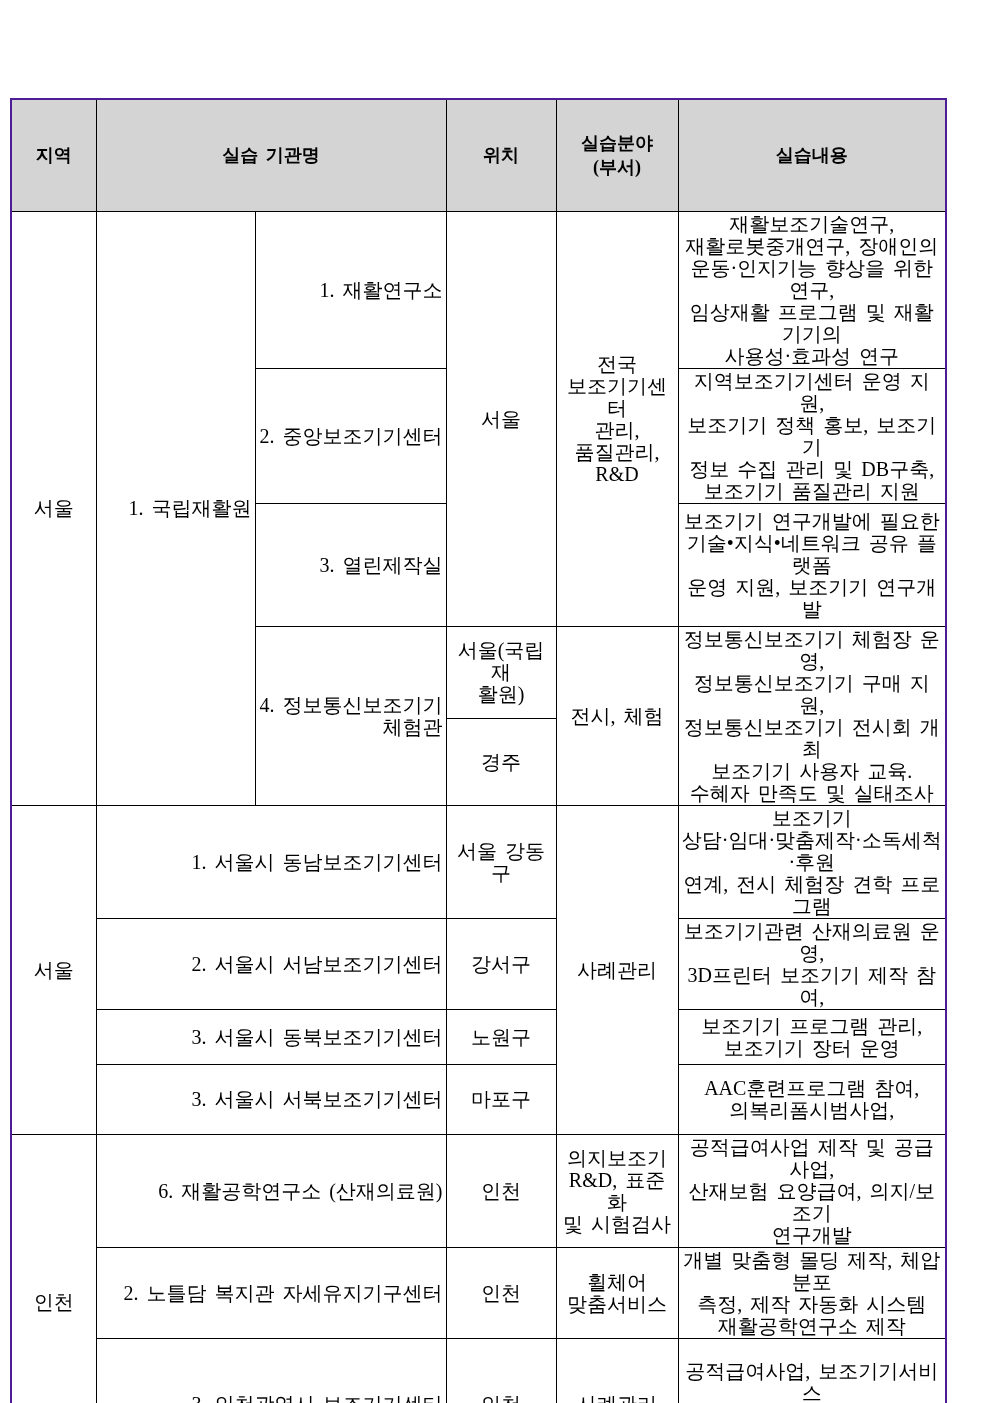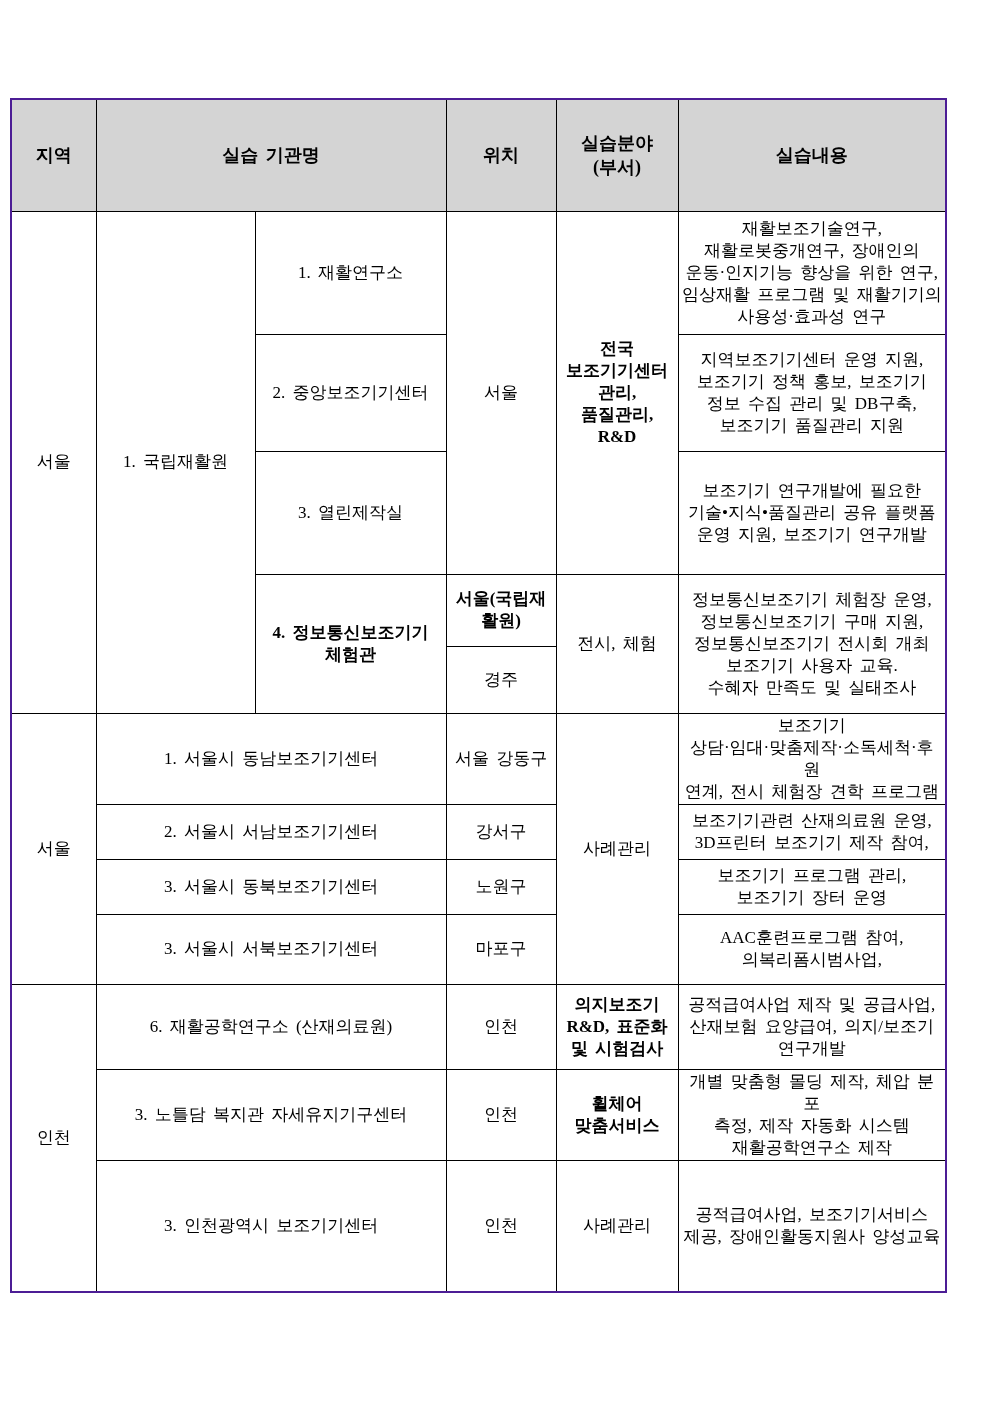--- a/index.html
+++ b/index.html
@@ -32,26 +32,26 @@
   }
   .doc-table th {
     background: #d4d4d4;
     font-size: 18px;
     font-weight: bold;
     text-align: center;
     line-height: 24px;
     white-space: pre-line;
   }
   .doc-table td {
-    font-size: 17px;
+    font-size: 20px;
     line-height: 22px;
   }
-  .left   { text-align: center; }
+  .left   { text-align: right; }
   .center { text-align: center; }
-  .ml     { white-space: pre-line; font-weight: bold; }
+  .ml     { white-space: pre-line; }
   .content {
     font-size: 14px;
     line-height: 19px;
     text-align: center;
     white-space: pre-line;
     word-spacing: 2px;
   }
   .fieldcell {
     font-size: 16px;
     line-height: 21px;
@@ -99,21 +99,21 @@
   <tr style="height:117px">
     <td class="left">2. 중앙보조기기센터</td>
     <td class="content">지역보조기기센터 운영 지원,
 보조기기 정책 홍보, 보조기기
 정보 수집 관리 및 DB구축,
 보조기기 품질관리 지원</td>
   </tr>
   <tr style="height:123px">
     <td class="left">3. 열린제작실</td>
     <td class="content">보조기기 연구개발에 필요한
-기술•지식•품질관리 공유 플랫폼
+기술•지식•네트워크 공유 플랫폼
 운영 지원, 보조기기 연구개발</td>
   </tr>
   <tr style="height:72px">
     <td rowspan="2" class="left ml">4. 정보통신보조기기
 체험관</td>
     <td class="center ml">서울(국립재
 활원)</td>
     <td rowspan="2" class="center">전시, 체험</td>
     <td rowspan="2" class="content">정보통신보조기기 체험장 운영,
 정보통신보조기기 구매 지원,
@@ -158,21 +158,21 @@
     <td colspan="2" class="left">6. 재활공학연구소 (산재의료원)</td>
     <td class="center">인천</td>
     <td class="center ml fieldcell">의지보조기
 R&amp;D, 표준화
 및 시험검사</td>
     <td class="content">공적급여사업 제작 및 공급사업,
 산재보험 요양급여, 의지/보조기
 연구개발</td>
   </tr>
   <tr style="height:59px">
-    <td colspan="2" class="left">3. 노틀담 복지관 자세유지기구센터</td>
+    <td colspan="2" class="left">2. 노틀담 복지관 자세유지기구센터</td>
     <td class="center">인천</td>
     <td class="center ml fieldcell">휠체어
 맞춤서비스</td>
     <td class="content">개별 맞춤형 몰딩 제작, 체압 분포
 측정, 제작 자동화 시스템
 재활공학연구소 제작</td>
   </tr>
   <tr style="height:132px">
     <td colspan="2" class="left">3. 인천광역시 보조기기센터</td>
     <td class="center">인천</td>

